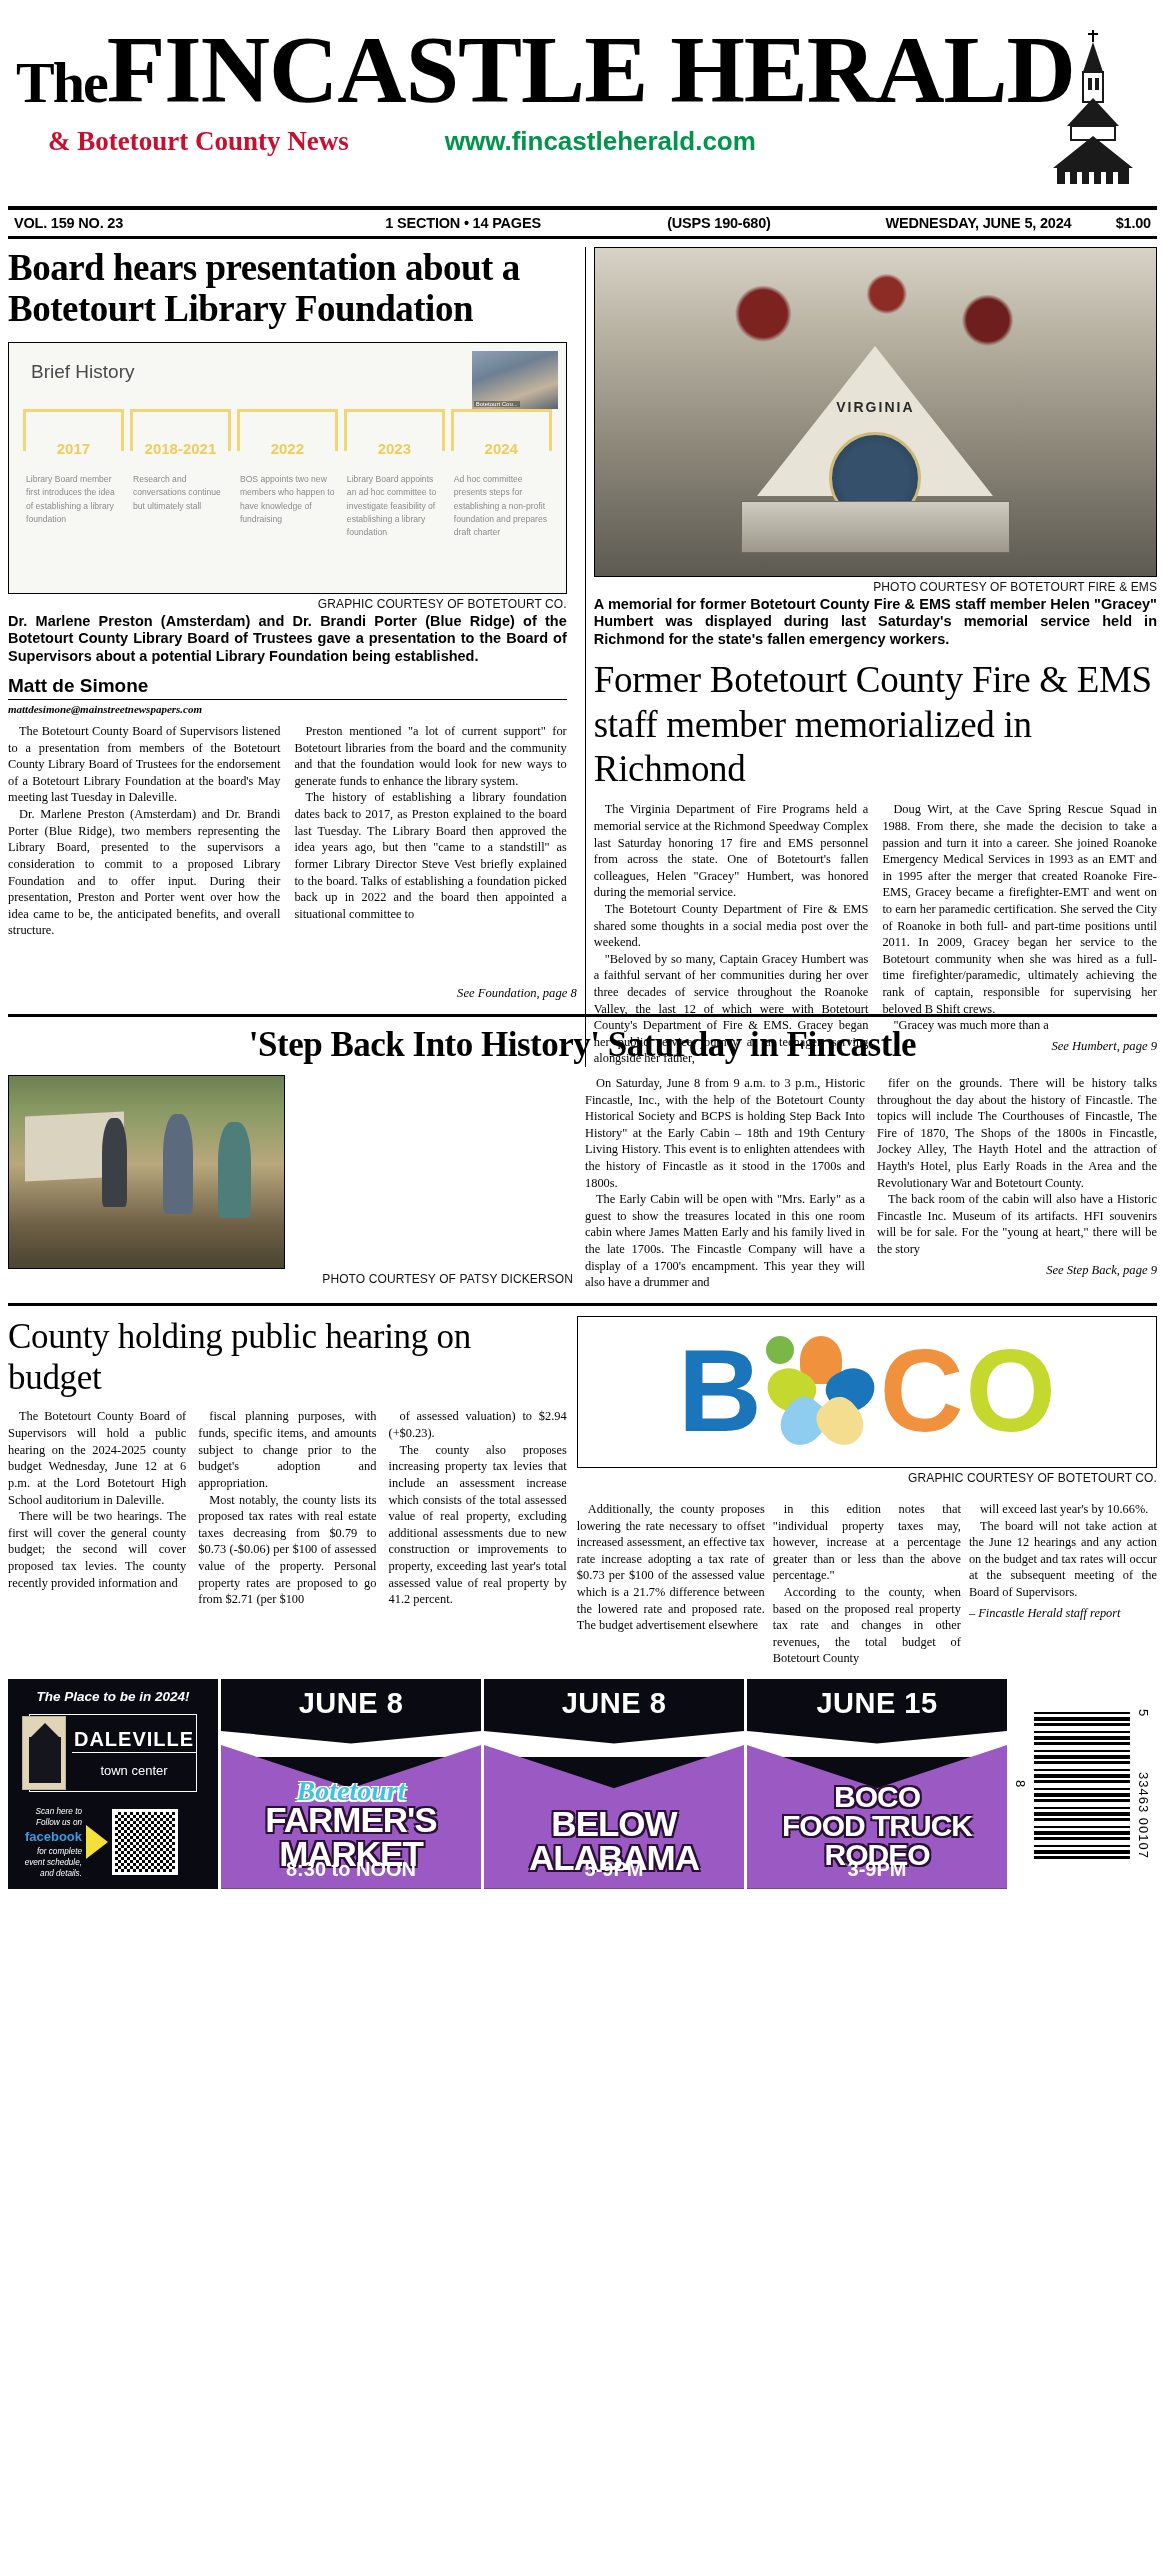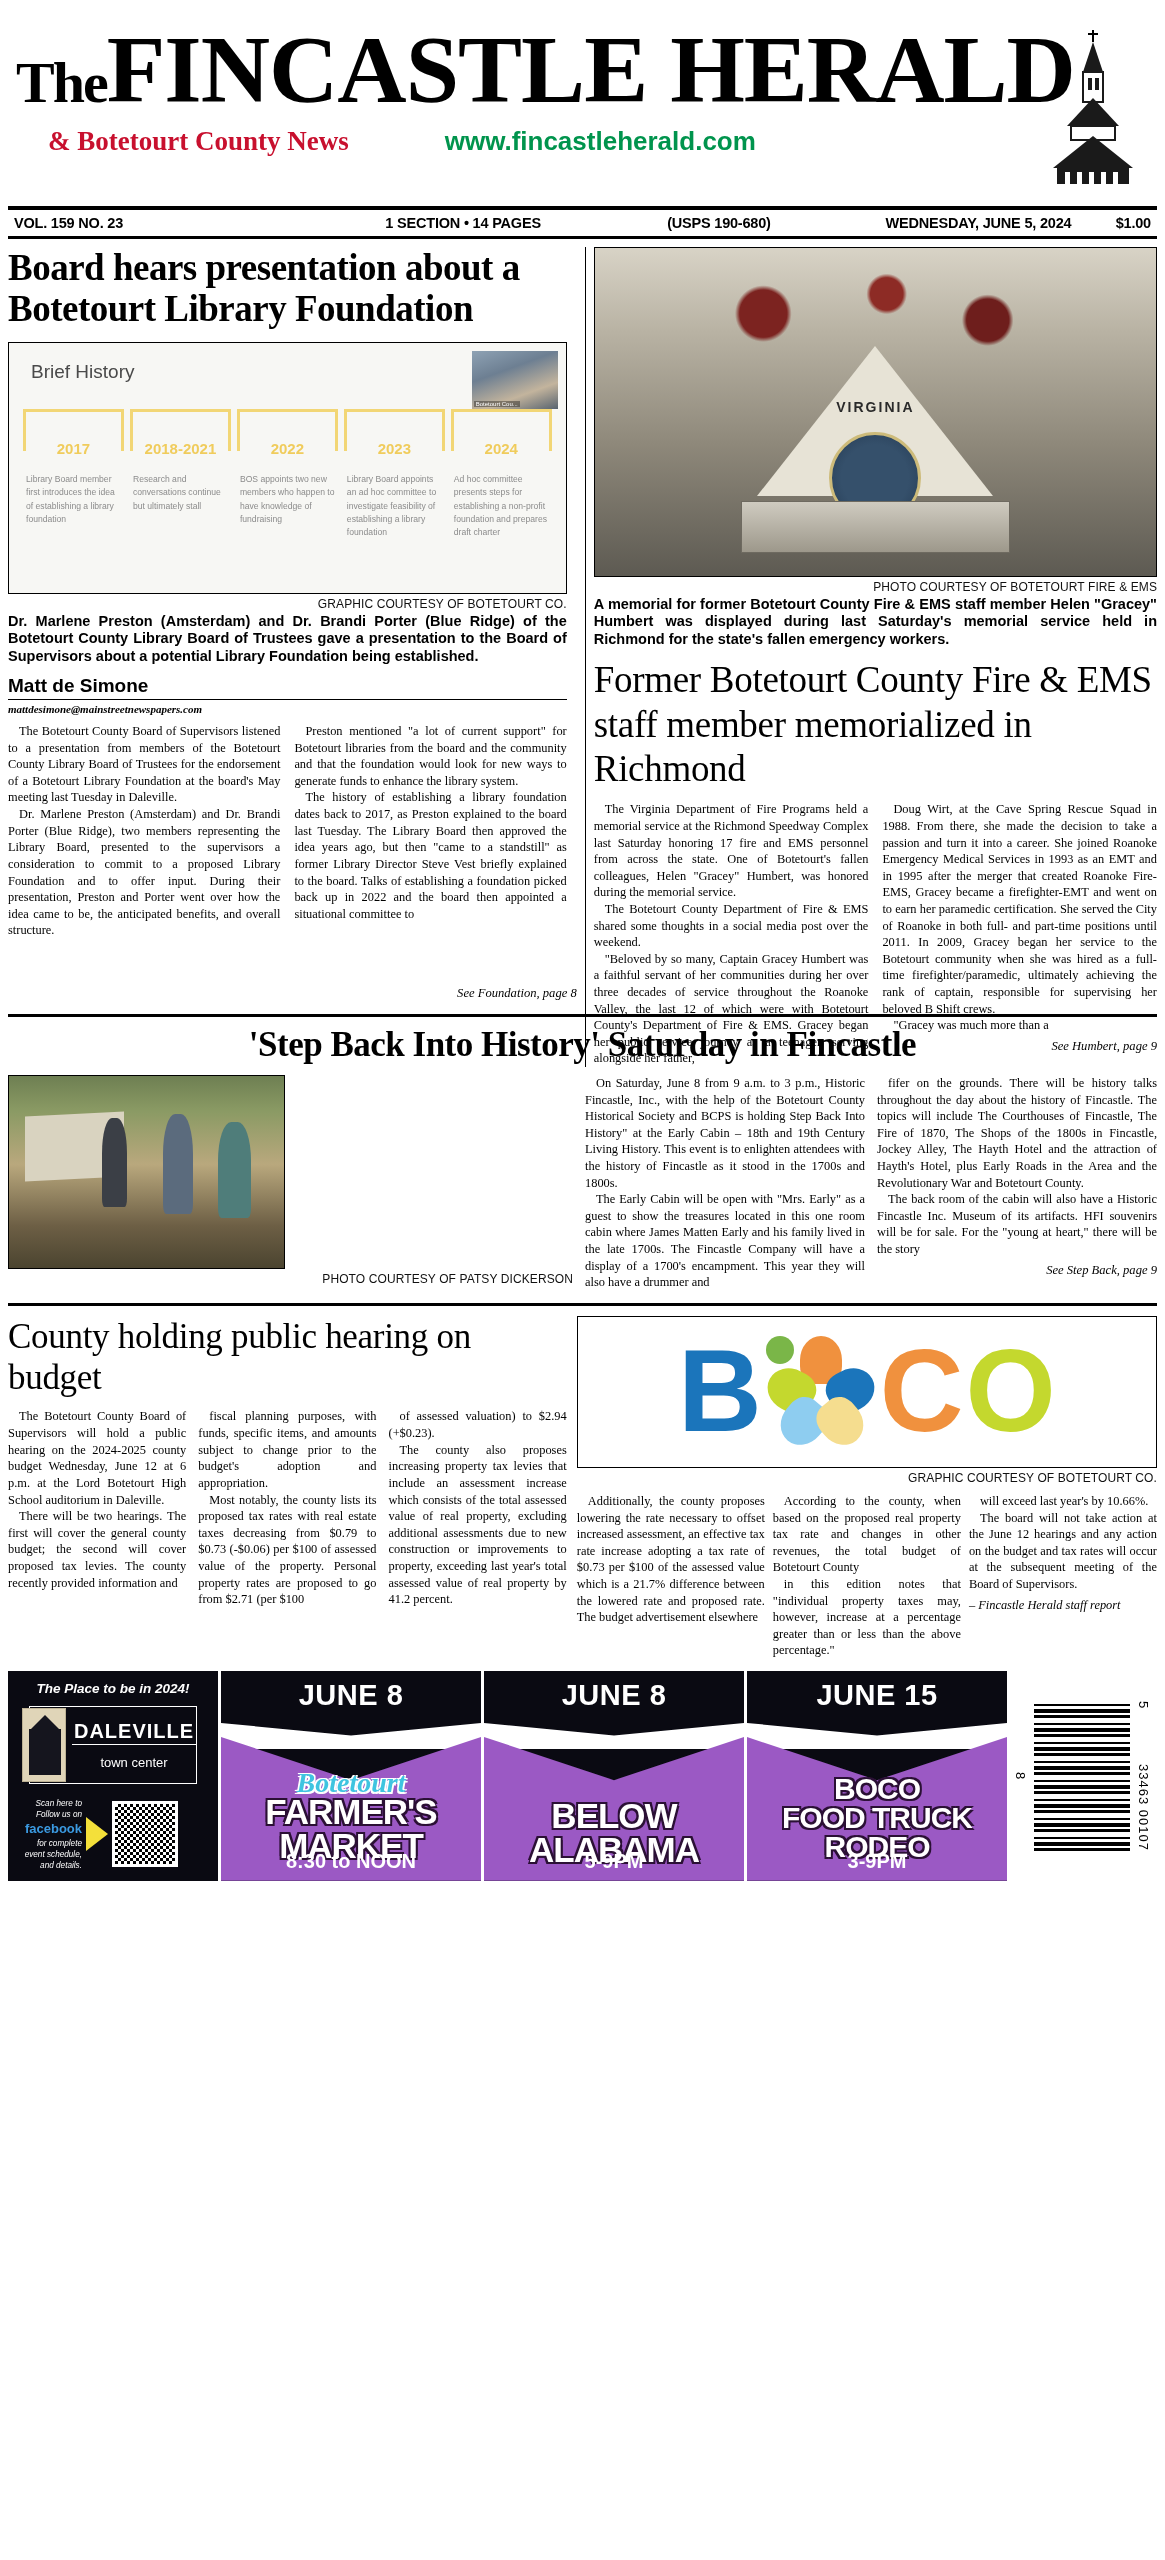--- a/index.html
+++ b/index.html
@@ -507,27 +507,27 @@
           <div class="petal p-left"></div>
           <div class="petal p-right"></div>
           <div class="petal p-bl"></div>
           <div class="petal p-br"></div>
           <div class="p-core"></div>
         </div>
         <span class="boco-c">C</span>
         <span class="boco-o">O</span>
       </div>
       <div class="credit">GRAPHIC COURTESY OF BOTETOURT CO.</div>
-      <div style="display:flex;gap:8px;margin-top:8px">
+      <div style="display:flex;gap:8px;margin-top:16px">
         <div class="bodytext" style="flex:1">
           <p>Additionally, the county proposes lowering the rate necessary to offset increased assessment, an effective tax rate increase adopting a tax rate of $0.73 per $100 of the assessed value which is a 21.7% difference between the lowered rate and proposed rate. The budget advertisement elsewhere</p>
         </div>
         <div class="bodytext" style="flex:1">
+          <p>in this edition notes that "individual property taxes may, however, increase at a percentage greater than or less than the above percentage."</p>
           <p>According to the county, when based on the proposed real property tax rate and changes in other revenues, the total budget of Botetourt County</p>
-          <p>in this edition notes that "individual property taxes may, however, increase at a percentage greater than or less than the above percentage."</p>
         </div>
         <div class="bodytext" style="flex:1">
           <p>will exceed last year's by 10.66%.</p>
           <p>The board will not take action at the June 12 hearings and any action on the budget and tax rates will occur at the subsequent meeting of the Board of Supervisors.</p>
           <p style="font-style:italic;text-indent:0;margin-top:4px">– Fincastle Herald staff report</p>
         </div>
       </div>
     </div>
   </div>
 

